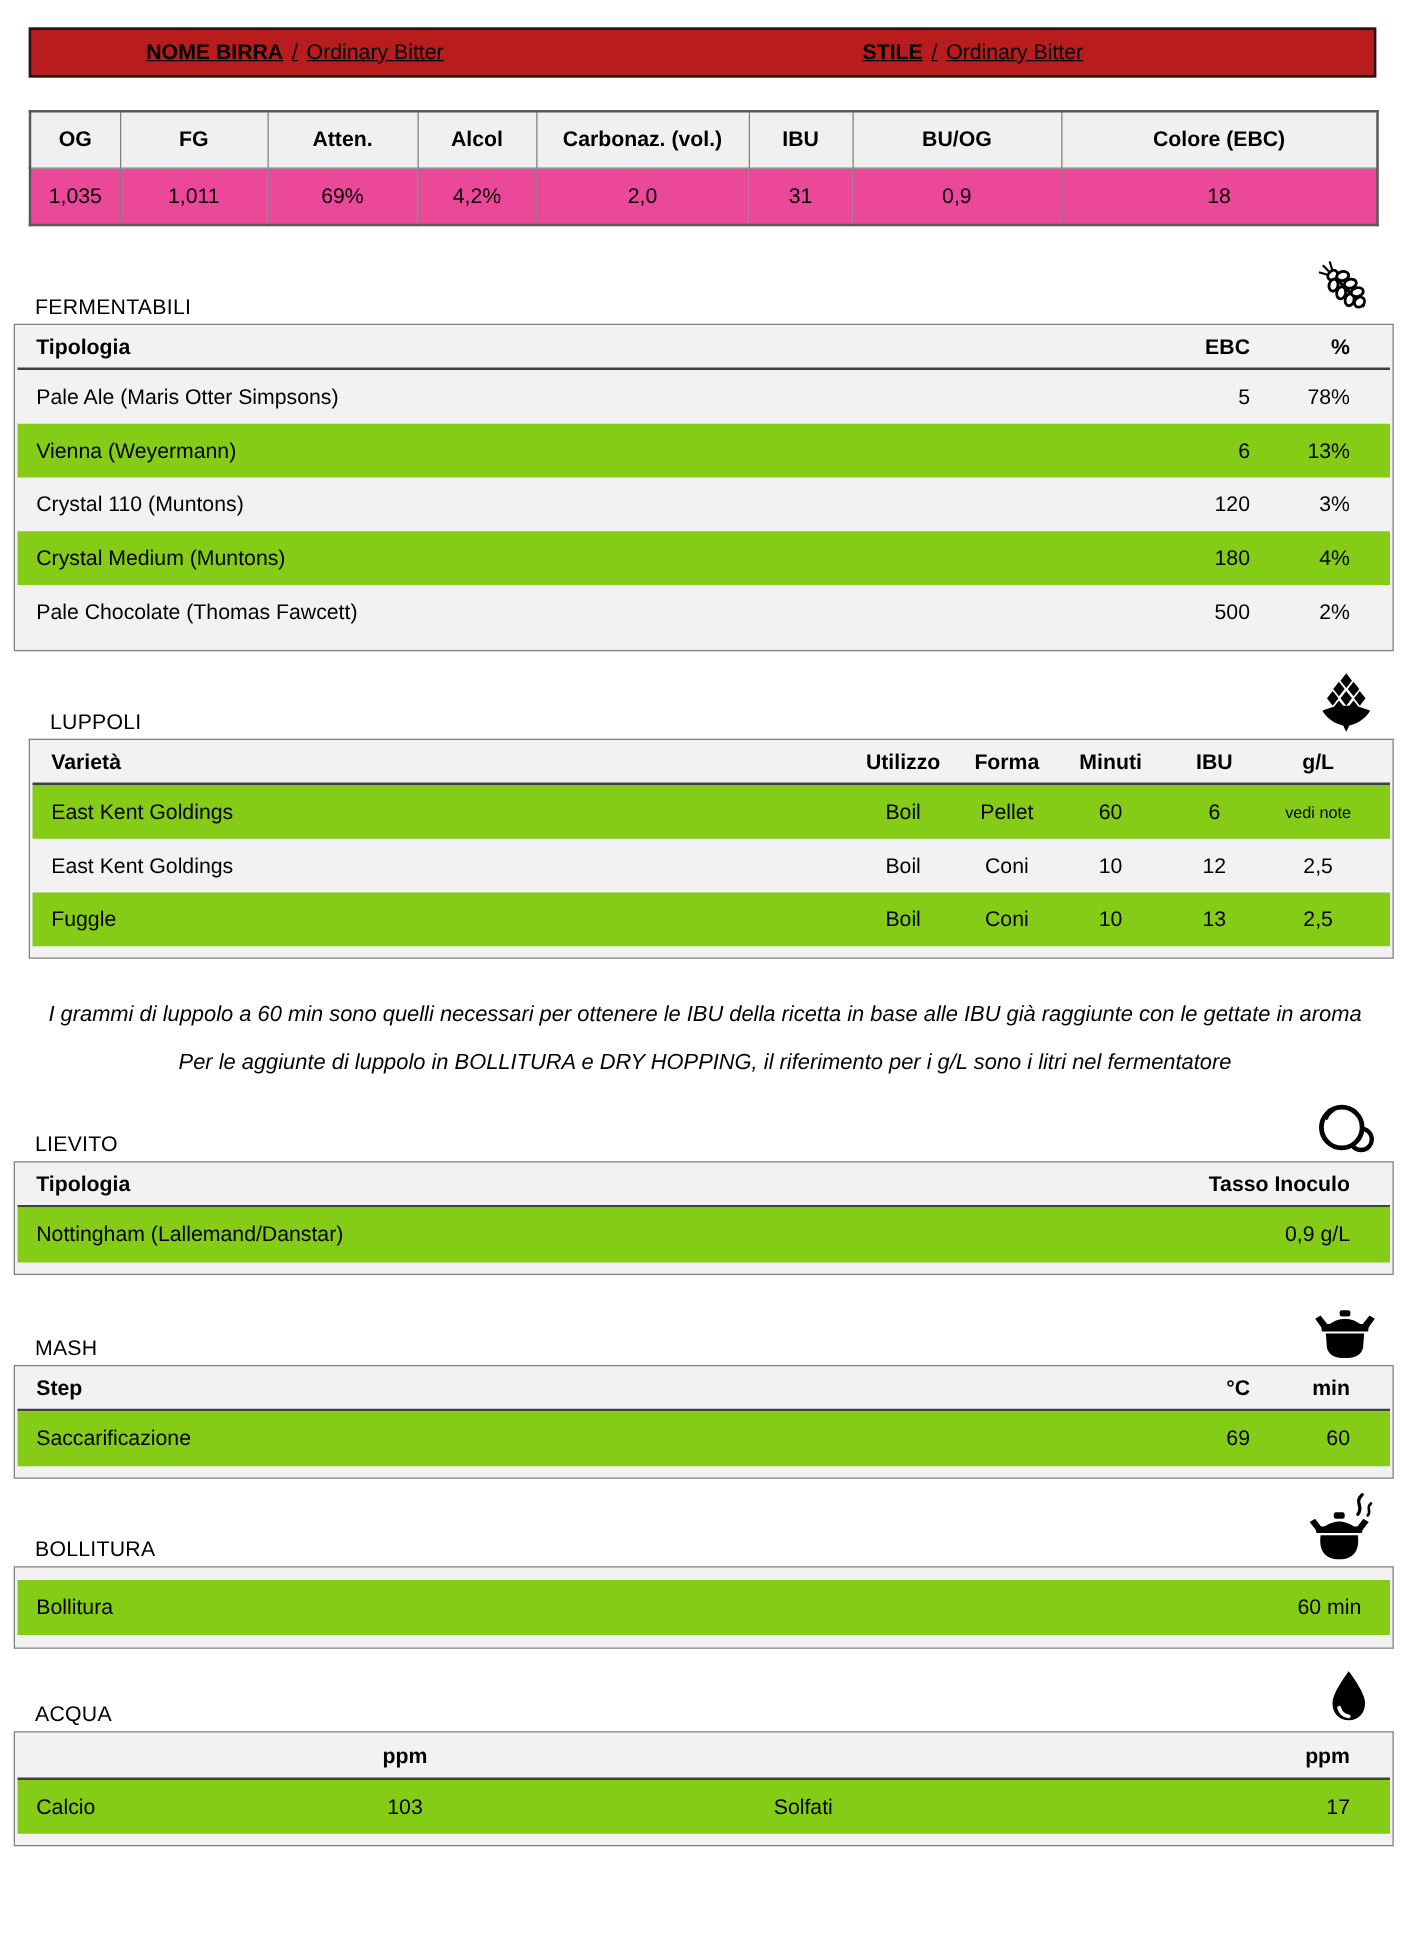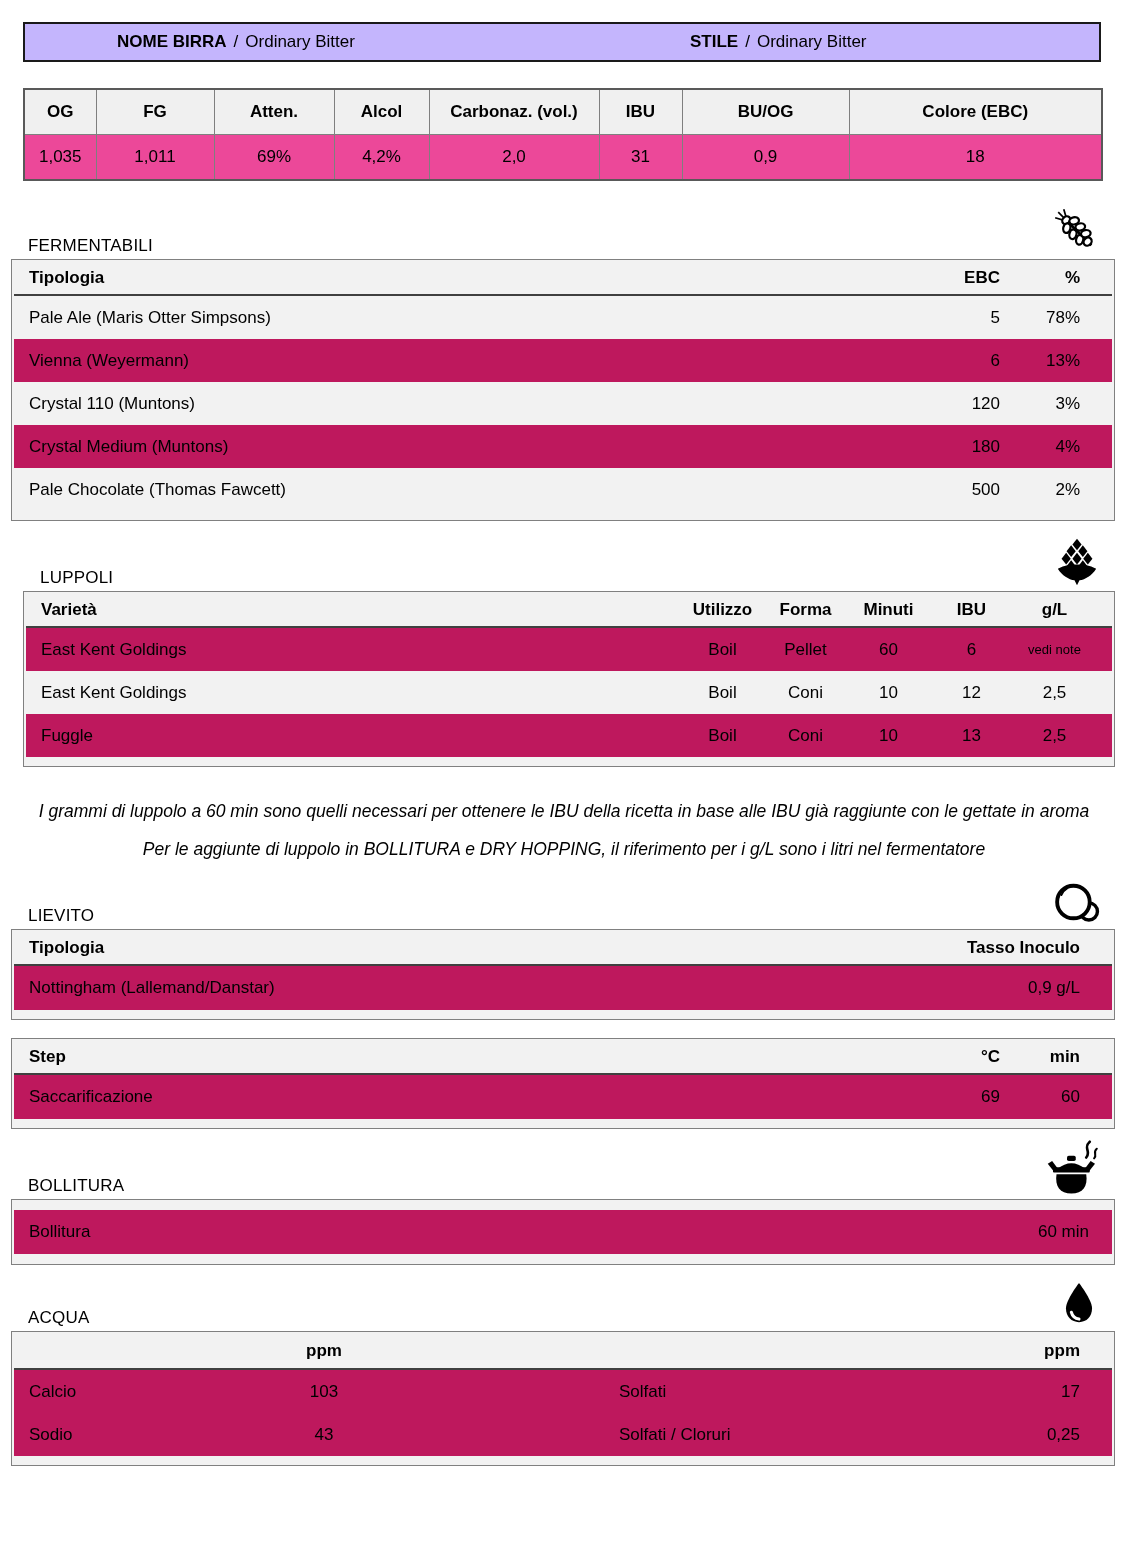--- a/index.html
+++ b/index.html
@@ -7,22 +7,22 @@
   body {
     width:1126px; height:1550px;
     background:#ffffff; color:#000;
     font-family:"Liberation Sans", sans-serif;
     position:relative;
   }
 
   
   .top-banner {
     margin:22px 22px 0 23px; width:1078px; height:40px;
-    background:#c4b5fd; border:2px solid #1a1a1a;
-    display:flex; align-items:center; font-size:17px;
+    background:#b91c1c; border:2px solid #1a1a1a;
+    display:flex; align-items:center; font-size:17px;text-decoration:underline;
   }
   .top-banner .half { width:50%; display:flex; align-items:center; }
   .top-banner .half.left  { padding-left:92px; }
   .top-banner .half.right { padding-left:128px; }
   .top-banner b { font-weight:bold; }
   .sep { margin:0 7px; }
 
   
   table.stats {
     margin:26px 25px 0 23px; width:1078px;
@@ -41,21 +41,21 @@
     padding:0 13px 3px 17px; height:54px;
   }
   .section-title { font-size:17px; font-weight:normal; letter-spacing:.2px; }
   .icon { display:block; line-height:0; }
 
   .sec-table {
     border:1px solid #808080; background:#f2f2f2;
     padding:2px 2px 9px 2px;
   }
   .trow { display:flex; align-items:center; height:43px; font-size:17px; padding:0 32px 0 15px; }
-  .trow.white { background:#be185d; }
+  .trow.white { background:#84cc16; }
   .thead { height:34px; font-weight:bold; border-bottom:2px solid #404040; }
 
   
   .c-name { flex:1; }
   .c-num  { width:80px; text-align:right; }
 
   
   .hops .trow { padding-right:16px; }
   .h-name { flex:1; }
   .h-col  { width:83px; text-align:center; }
@@ -271,20 +271,35 @@
       <span class="c-right">Tasso Inoculo</span>
     </div>
     <div class="trow white" style="height:44px">
       <span class="c-name">Nottingham (Lallemand/Danstar)</span>
       <span class="c-right">0,9 g/L</span>
     </div>
   </div>
 </div>
 
 <div class="section sec-mash">
+  <div class="section-head">
+    <span class="section-title">MASH</span>
+    <span class="icon">
+      <svg width="52" height="46" viewBox="0 0 60 54">
+        <g fill="#000">
+          <rect x="25" y="6" width="10" height="6" rx="2"></rect>
+          <path d="M13,21 Q30,7 47,21 Z"></path>
+          <rect x="8" y="19" width="44" height="7" rx="1"></rect>
+          <path d="M9,24 L2,14 L7,11 L14,20 Z"></path>
+          <path d="M51,24 L58,14 L53,11 L46,20 Z"></path>
+          <path d="M12,28 L48,28 L47,41 Q45,51 30,51 Q15,51 13,41 Z"></path>
+        </g>
+      </svg>
+    </span>
+  </div>
   <div class="sec-table">
     <div class="trow thead">
       <span class="c-name">Step</span>
       <span class="c-num">°C</span>
       <span class="c-num">min</span>
     </div>
     <div class="trow white" style="height:44px">
       <span class="c-name">Saccarificazione</span>
       <span class="c-num">69</span>
       <span class="c-num">60</span>
@@ -334,20 +349,14 @@
       <span class="w-val1">ppm</span>
       <span class="w-label2"></span>
       <span class="w-val2">ppm</span>
     </div>
     <div class="trow white">
       <span class="w-label1">Calcio</span>
       <span class="w-val1">103</span>
       <span class="w-label2">Solfati</span>
       <span class="w-val2">17</span>
     </div>
-    <div class="trow white">
-      <span class="w-label1">Sodio</span>
-      <span class="w-val1">43</span>
-      <span class="w-label2">Solfati / Cloruri</span>
-      <span class="w-val2">0,25</span>
-    </div>
   </div>
 </div>
 
 </body></html>

